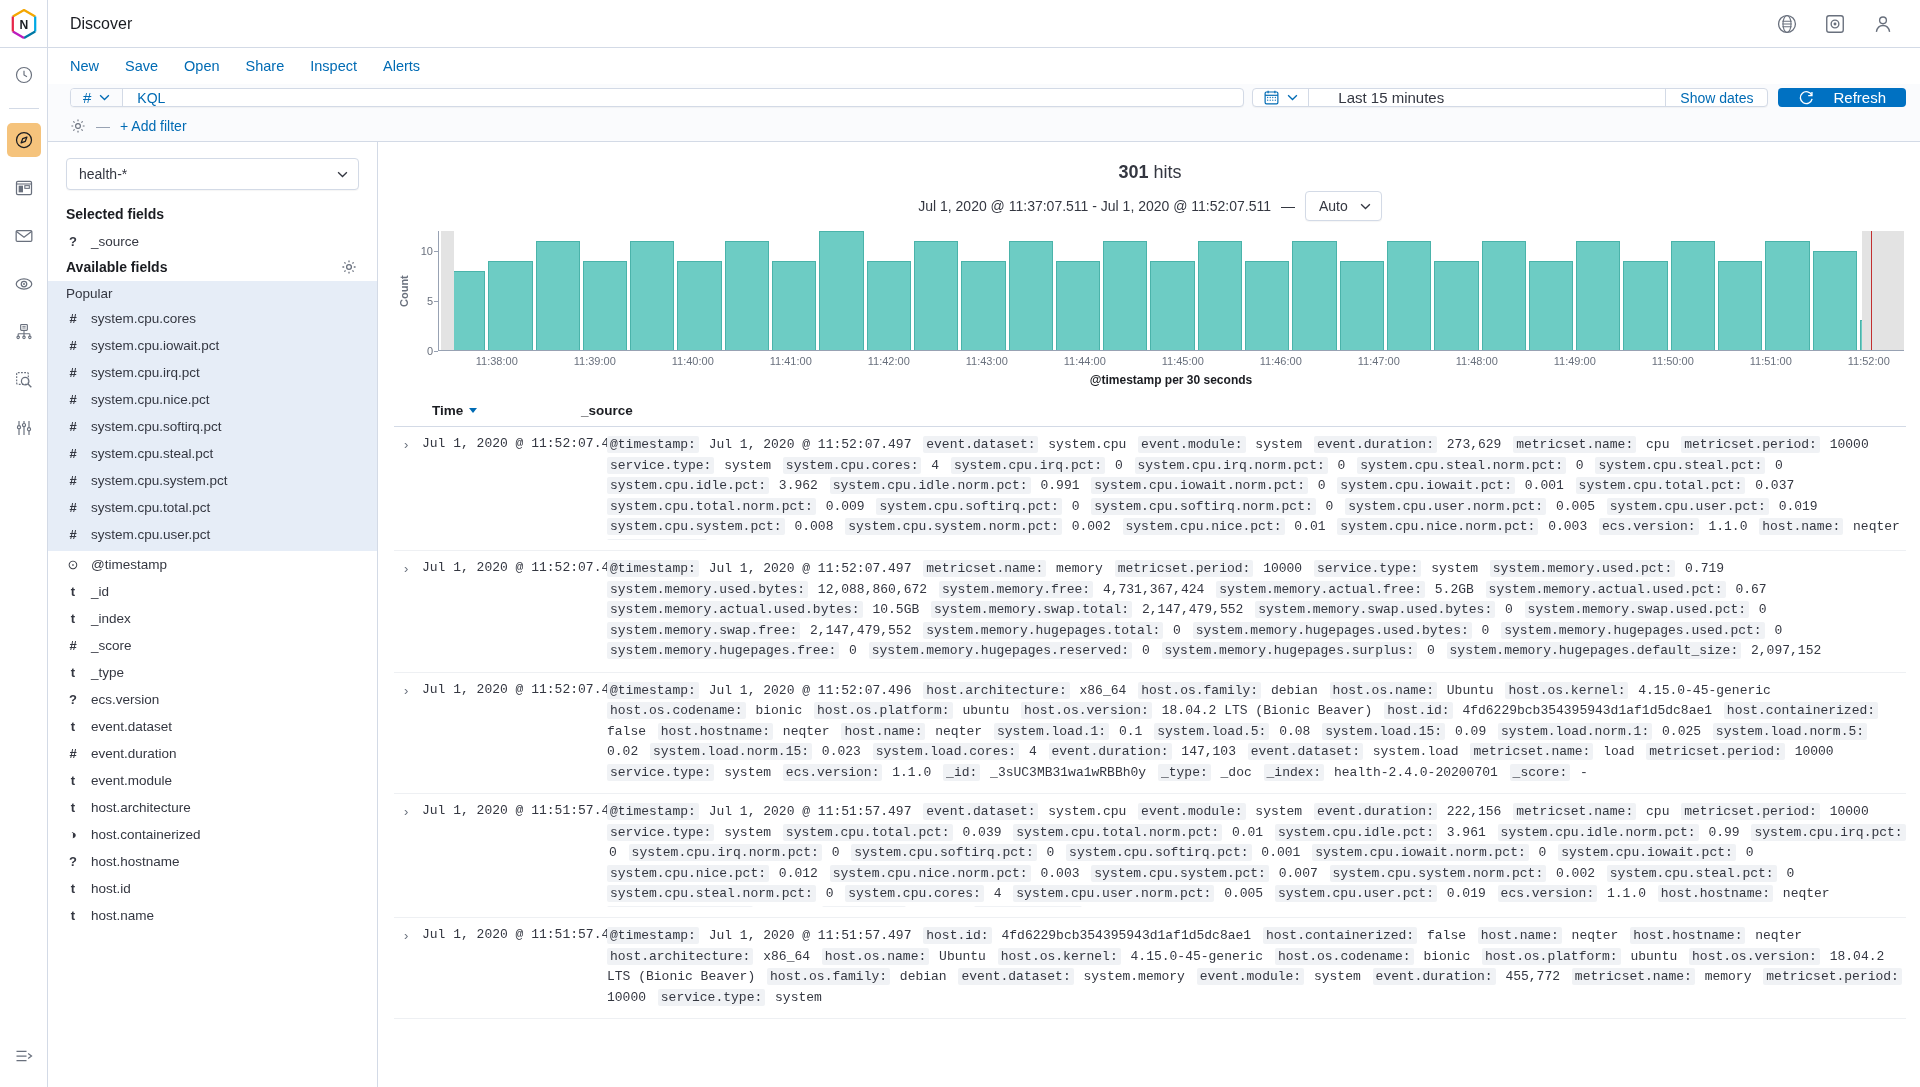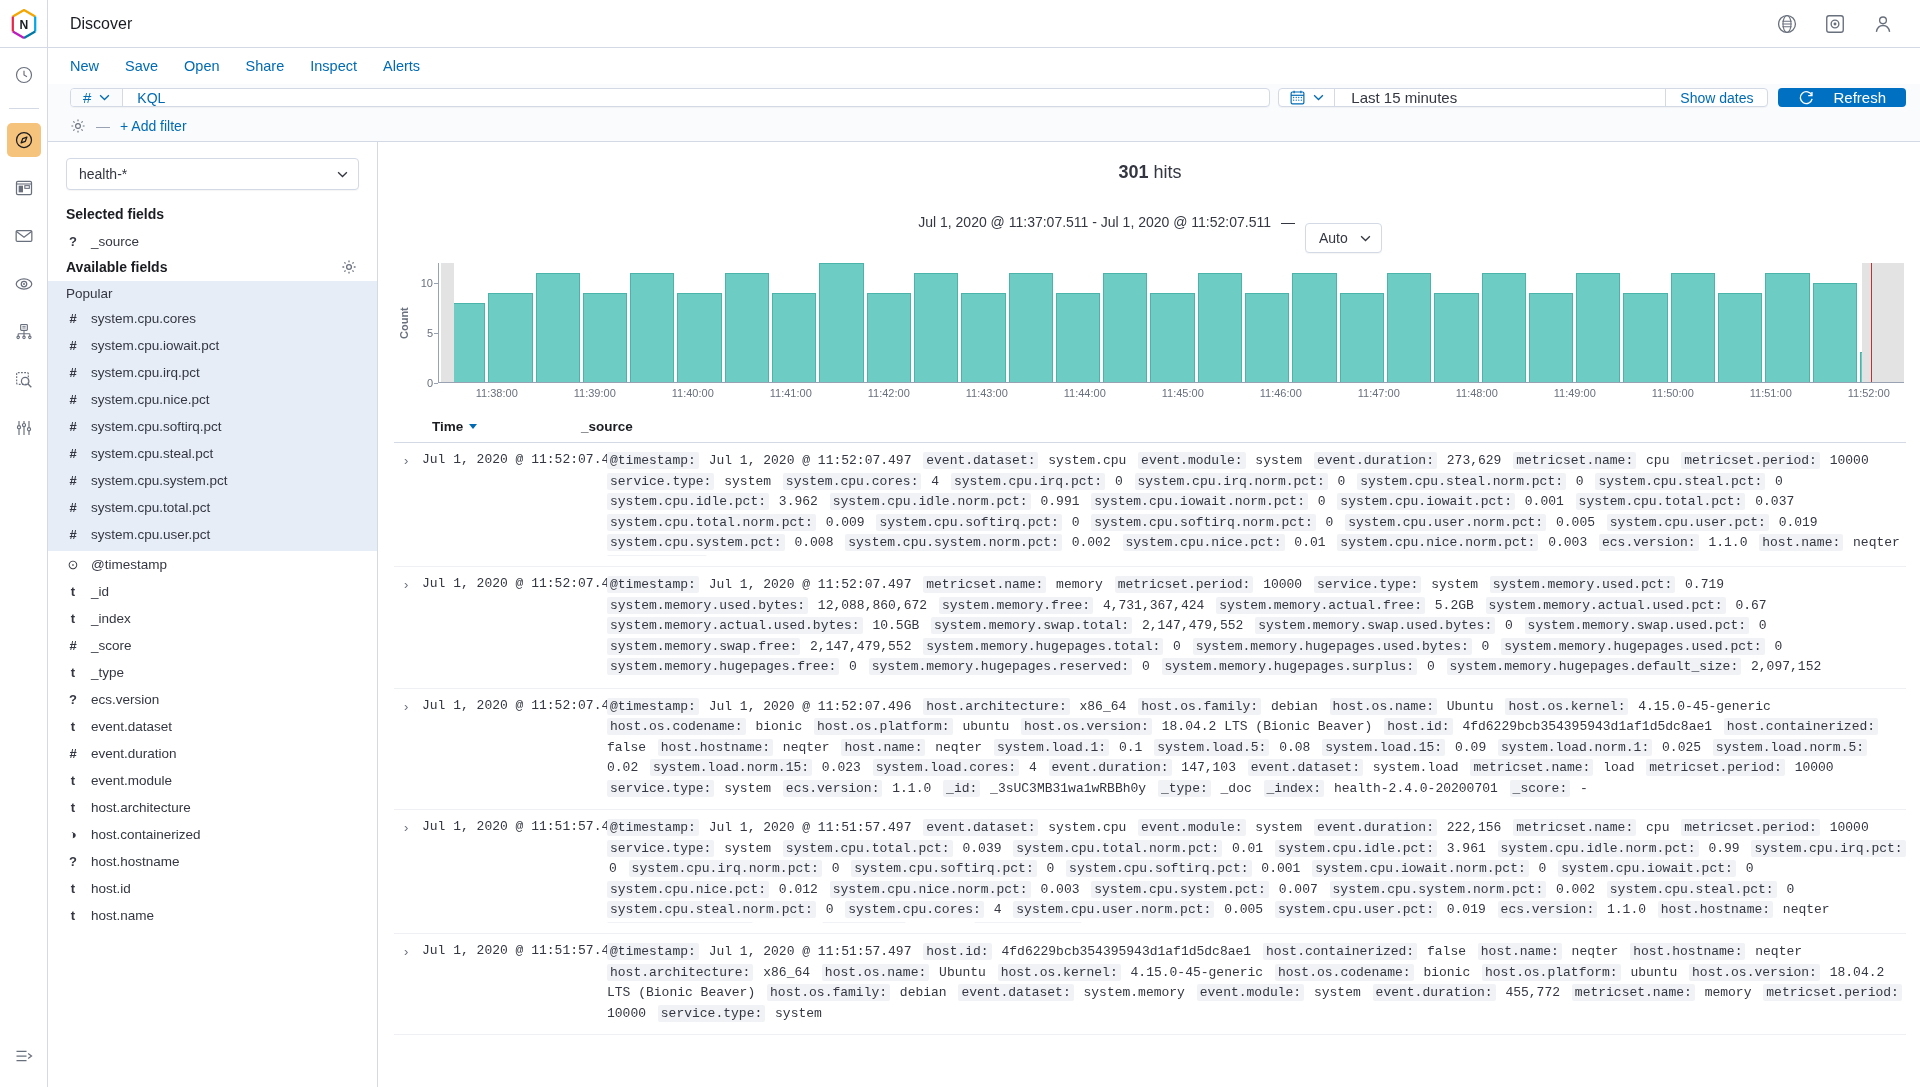--- a/index.html
+++ b/index.html
@@ -77,20 +77,21 @@
   .q-input {
     flex: 1; min-width: 0; border: 0; outline: 0; padding: 0 14px;
     font-size: 15px; color: #343741; background: transparent; height: 38px;
   }
   .q-input::placeholder { color: #69707d; }
   .kql-badge { display: flex; align-items: center; padding: 0 14px; color: #006bb4; font-size: 14px; cursor: pointer; }
   .datepicker {
     display: flex; align-items: stretch; margin-left: 8px;
     border: 1px solid #d3dae6; border-radius: 4px; background: #fff;
     box-shadow: 0 1px 1px rgba(0,0,0,.04);
+    gap: 13px;
   }
   .cal-btn {
     display: flex; align-items: center; gap: 7px; padding: 0 10px;
     border-right: 1px solid #d3dae6; color: #006bb4; cursor: pointer;
   }
   .date-text {
     display: flex; align-items: center; padding: 0 16px; font-size: 15px;
     color: #343741; width: 330px;
   }
   .show-dates {
@@ -156,21 +157,20 @@
   .hits b { font-weight: bold; }
   .range-row {
     display: flex; align-items: center; justify-content: center; gap: 10px;
     padding: 8px 0 10px; font-size: 14px; color: #343741;
   }
   .interval-sel {
     border: 1px solid #d3dae6; border-radius: 4px; background: #fff;
     height: 30px; display: flex; align-items: center; gap: 12px;
     padding: 0 10px 0 13px; font-size: 14px; cursor: pointer;
     box-shadow: 0 1px 1px rgba(0,0,0,.04);
-    margin-top: 32px;
   }
 
   .chart-area { display: flex; height: 120px; padding: 0 2px; }
   .ylab {
     writing-mode: vertical-rl; transform: rotate(180deg);
     font-size: 11px; font-weight: bold; color: #69707d;
     display: flex; align-items: center; justify-content: center; width: 16px;
   }
   .yticks {
     width: 26px; position: relative; font-size: 11px; color: #69707d;
@@ -590,20 +590,21 @@
                 <div class="xtick" style="left: 44.1333%;">11:44:00</div>
                 <div class="xtick" style="left: 50.8%;">11:45:00</div>
                 <div class="xtick" style="left: 57.4667%;">11:46:00</div>
                 <div class="xtick" style="left: 64.1333%;">11:47:00</div>
                 <div class="xtick" style="left: 70.8%;">11:48:00</div>
                 <div class="xtick" style="left: 77.4667%;">11:49:00</div>
                 <div class="xtick" style="left: 84.1333%;">11:50:00</div>
                 <div class="xtick" style="left: 90.8%;">11:51:00</div>
                 <div class="xtick" style="left: 97.4667%;">11:52:00</div>
               </div>
+            <div class="xlab">@timestamp per 30 seconds</div>
           </div>
 
           <div class="tbl-wrap">
             <div class="thead">
               <div class="th-time">
                 <span>Time</span>
                 <span class="caret-dn"></span>
               </div>
               <div class="th-src">_source</div>
             </div>

